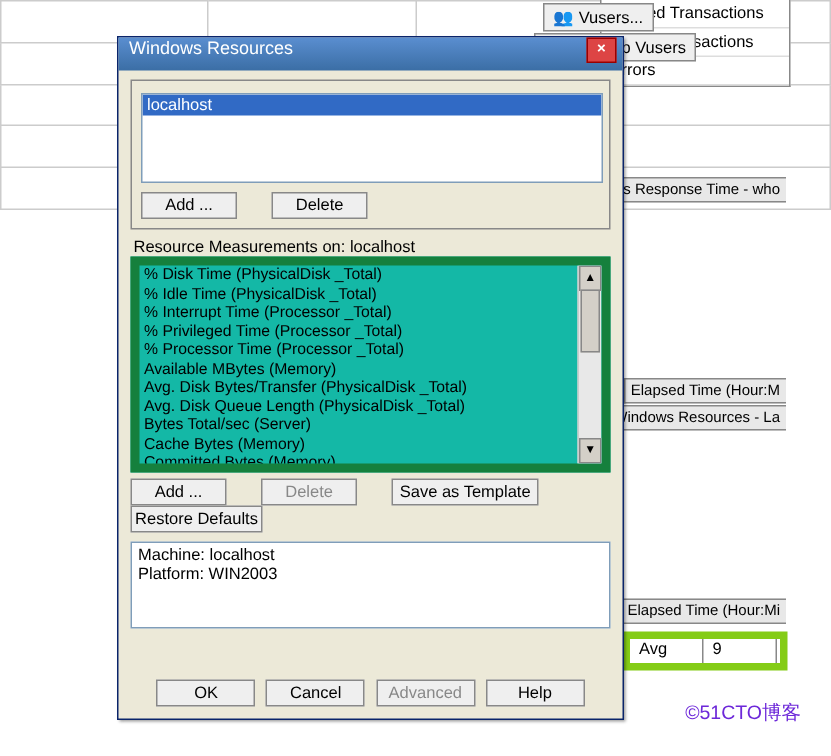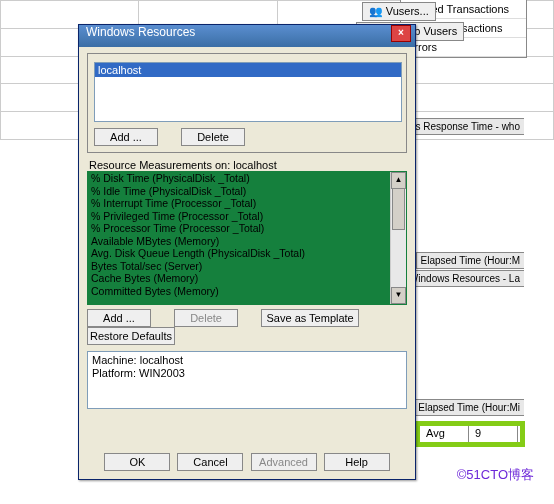--- a/index.html
+++ b/index.html
@@ -16,21 +16,21 @@
 .titlebar{height:22px;background:linear-gradient(#5a8ed0,#3b6ea5);color:#fff;display:flex;align-items:flex-start;padding:0 4px;font-size:12px}
 .titlebar .t{flex:1;padding-left:3px}
 .titlebar .x{width:18px;height:15px;background:#d44;border:1px solid #900;color:#fff;text-align:center;line-height:13px;font-weight:bold;font-size:10px}
 .group{margin:6px 8px;border:1px solid #888;padding:8px 6px 6px;position:relative}
 .group .legend{position:absolute;top:-8px;left:6px;background:#ece9d8;padding:0 3px;font-size:11px}
 .listbox{width:100%;height:58px;border:1px solid #7f9db9;background:#fff;overflow:hidden}
 .listbox .sel{background:#316ac5;color:#fff;padding:1px 3px}
 .btn{border:1px solid #888;background:#efefef;padding:2px 0;width:62px;font-size:11px;text-align:center;display:inline-block;margin-right:20px}
 .btn.dis{color:#888}
 .meas-label{margin:2px 10px 0;font-size:11px}
-.meas-list{margin:0 8px;border:1px solid #15803d;background:#15803d;height:132px;overflow:hidden;position:relative}
+.meas-list{margin:0 8px;border:6px solid #15803d;background:#14b8a6;height:132px;overflow:hidden;position:relative}
 .meas-list .item{padding:0 3px;line-height:12.5px;font-size:10.5px;white-space:nowrap}
 .scroll{position:absolute;right:0;top:0;bottom:0;width:15px;background:#e8e8e8;border-left:1px solid #ccc}
 .scroll .ar{height:15px;background:#d4d0c8;border:1px solid #888;text-align:center;line-height:13px;font-size:8px}
 .scroll .thumb{position:absolute;top:16px;left:1px;right:1px;height:40px;background:#d4d0c8;border:1px solid #888}
 .btns-row{margin:4px 8px}
 .info{margin:6px 8px;border:1px solid #7f9db9;background:#fff;height:52px;padding:2px 4px;line-height:13px}
 .bottom{position:absolute;bottom:8px;left:0;right:0;text-align:center}
 .bottom .btn{width:64px;margin:0 2px}
 </style>
 </head>
@@ -109,20 +109,21 @@
   </div>
 
   <div class="meas-label">Resource Measurements on: localhost</div>
   <div class="meas-list">
     <div class="item">% Disk Time (PhysicalDisk _Total)</div>
     <div class="item">% Idle Time (PhysicalDisk _Total)</div>
     <div class="item">% Interrupt Time (Processor _Total)</div>
     <div class="item">% Privileged Time (Processor _Total)</div>
     <div class="item">% Processor Time (Processor _Total)</div>
     <div class="item">Available MBytes (Memory)</div>
+    <div class="item">Avg. Disk Bytes/Transfer (PhysicalDisk _Total)</div>
     <div class="item">Avg. Disk Queue Length (PhysicalDisk _Total)</div>
     <div class="item">Bytes Total/sec (Server)</div>
     <div class="item">Cache Bytes (Memory)</div>
     <div class="item">Committed Bytes (Memory)</div>
 
     <div class="scroll">
       <div class="ar">▲</div>
       <div class="thumb"></div>
       <div class="ar" style="position:absolute;bottom:0;left:0;right:0">▼</div>
     </div>

